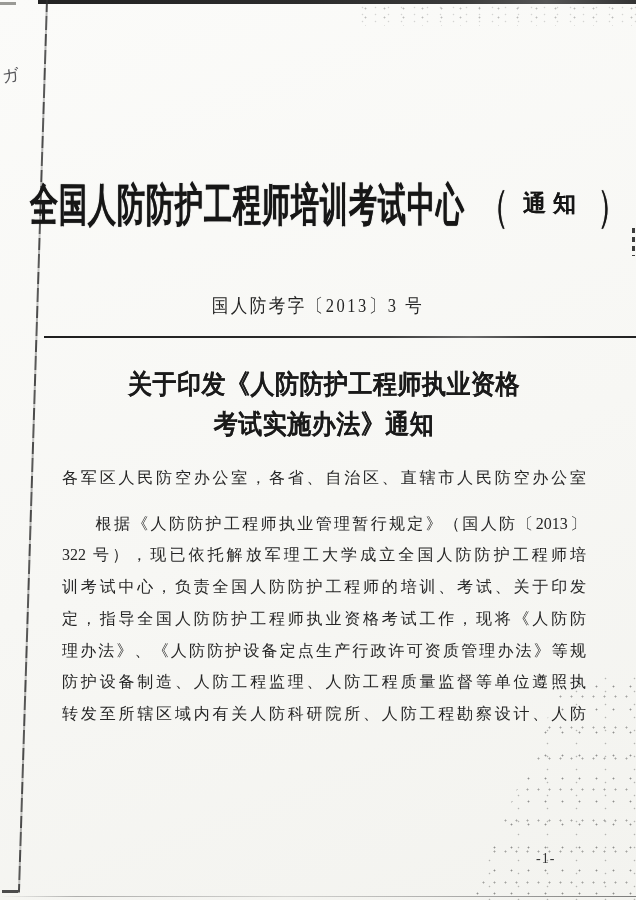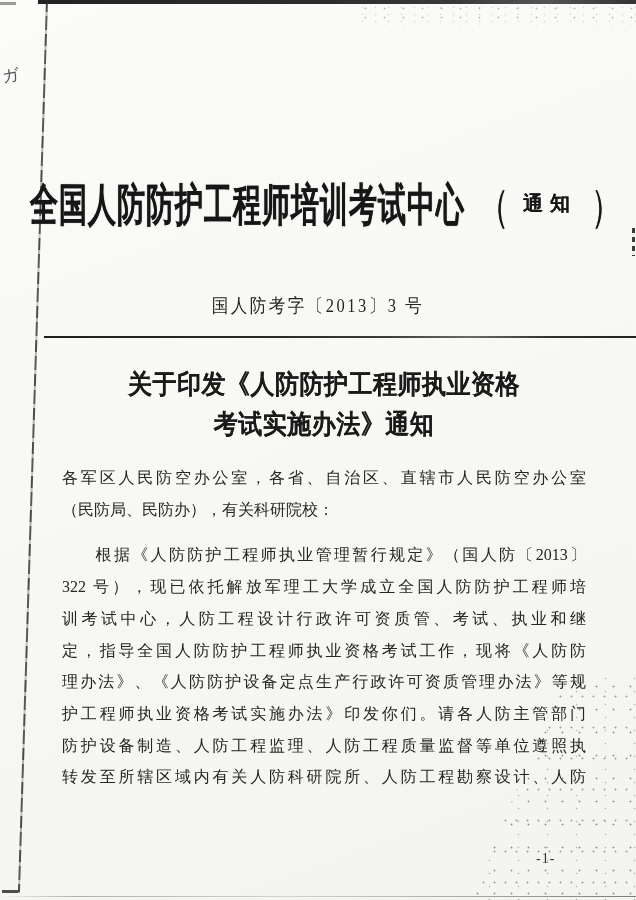--- a/index.html
+++ b/index.html
@@ -88,21 +88,21 @@
     font-size: 28px; letter-spacing: 1px; line-height: 28px;
     transform: scaleY(1.6); transform-origin: center top;
   }
   .paren {
     font-size: 30px; line-height: 30px; font-weight: normal;
     transform: scaleY(1.5); transform-origin: center top;
   }
   .paren-open { margin-left: 14px; margin-right: 14px; }
   .paren-close { margin-left: 14px; }
   .notice-label {
-    font-size: 20px; line-height: 23px; letter-spacing: 7px;
+    font-size: 23px; line-height: 23px; letter-spacing: 7px;
     margin-top: 9px;
   }
   .doc-number {
     position: absolute; top: 294px; left: 0; right: 0;
     text-align: center;
     font-size: 16.5px; letter-spacing: 2.5px; color: #242424;
     transform: scaleY(1.15); transform-origin: center top;
   }
   .rule {
     position: absolute; top: 336px; left: 44px; right: 0; height: 2px;
@@ -162,26 +162,24 @@
   <div class="doc-number">国人防考字〔2013〕3 号</div>
   <div class="rule"></div>
 
   <div class="subject">
     <div>关于印发《人防防护工程师执业资格</div>
     <div>考试实施办法》通知</div>
   </div>
 
   <div class="body-block">
     <div class="body-line">各军区人民防空办公室，各省、自治区、直辖市人民防空办公室</div>
-    <div class="body-line short">（民防局、民防办），有关科研院校：</div>
     <div class="body-line indent">根据《人防防护工程师执业管理暂行规定》（国人防〔2013〕</div>
     <div class="body-line">322 号），现已依托解放军理工大学成立全国人防防护工程师培</div>
-    <div class="body-line">训考试中心，人防工程设计行政许可资质管、考试、执业和继</div>
+    <div class="body-line">训考试中心，负责全国人防防护工程师的培训、考试、关于印发</div>
     <div class="body-line">定，指导全国人防防护工程师执业资格考试工作，现将《人防防</div>
     <div class="body-line">理办法》、《人防防护设备定点生产行政许可资质管理办法》等规</div>
-    <div class="body-line">护工程师执业资格考试实施办法》印发你们。请各人防主管部门</div>
     <div class="body-line">防护设备制造、人防工程监理、人防工程质量监督等单位遵照执</div>
     <div class="body-line">转发至所辖区域内有关人防科研院所、人防工程勘察设计、人防</div>
   </div>
 
   <div class="page-num">-1-</div>
 
 </div>
 
 </body></html>

